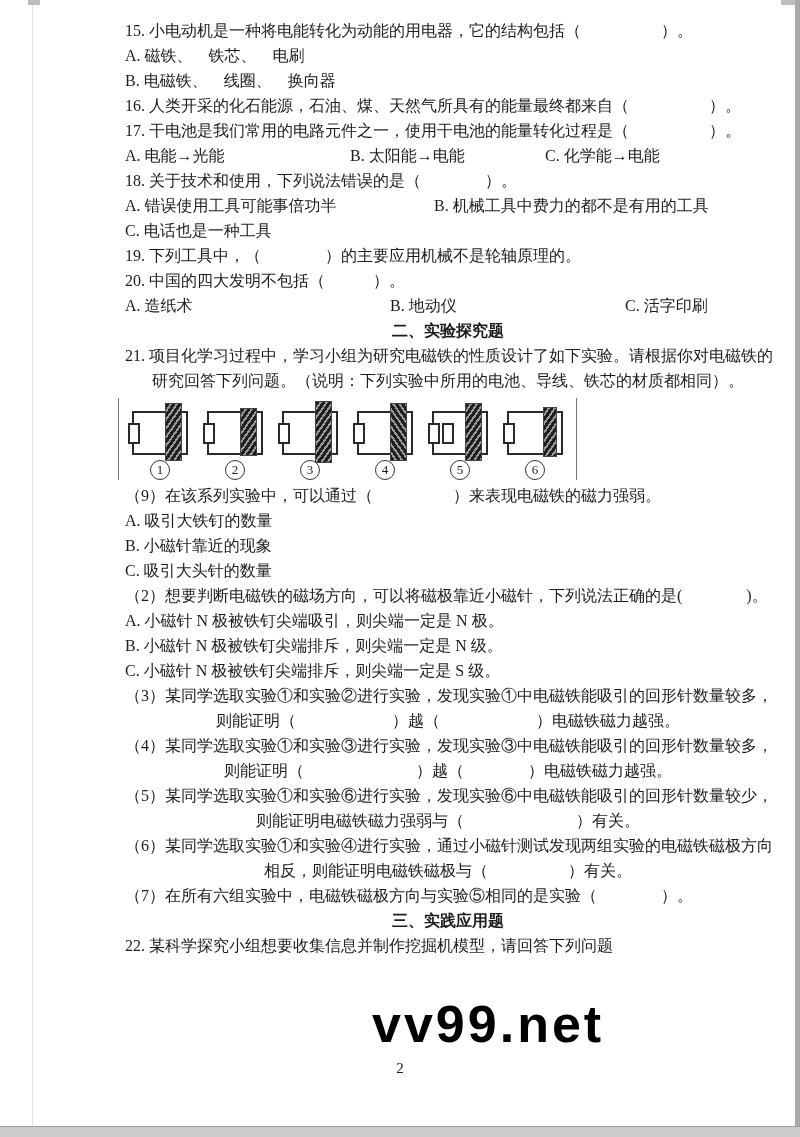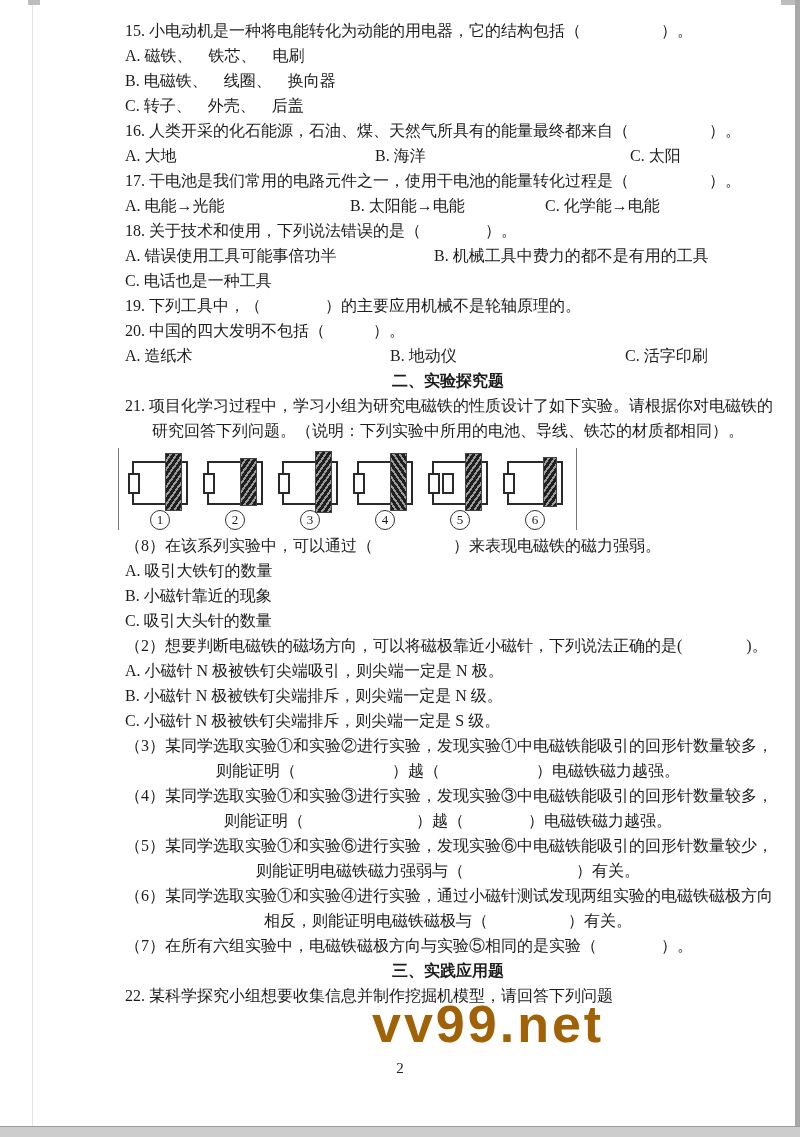--- a/index.html
+++ b/index.html
@@ -44,21 +44,21 @@
   .c3 .coil { height:60px; top:-11px; }
   .c4 .coil { background:repeating-linear-gradient(55deg,#1f1f1f 0 3px,#9a9a9a 3px 5px); }
   .c6 .coil { width:12px; height:48px; top:-5px; }
   .lbl { margin-top:5px; width:18px; height:18px; line-height:17px; text-align:center;
          border:1px solid #333; border-radius:50%; font-size:13px; }
 
   .watermark {
     position:absolute; top:994px; left:372px;
     font-family:"Liberation Sans","DejaVu Sans",sans-serif;
     font-weight:bold; font-size:52px; letter-spacing:3px;
-    color:#a16207; user-select:none;
+    color:#000000; user-select:none;
   }
   .page-number {
     position:absolute; top:1060px; left:0; width:100%;
     text-align:center; font-size:15px; color:#222;
   }
 
   
   .edge-right  { position:absolute; right:0; top:0; width:5px; height:1137px; background:#a8a8a8; }
   .edge-bottom { position:absolute; left:0; bottom:0; width:100%; height:10px;
                  background:#cdcdcd; border-top:1px solid #9c9c9c; }
@@ -67,28 +67,22 @@
   .corner-tr { position:absolute; right:5px; top:0; width:14px; height:5px; background:#bdbdbd; }
 </style>
 </head>
 <body>
 
 <div class="content">
 
   <div class="line">15. 小电动机是一种将电能转化为动能的用电器，它的结构包括（　　　　　）。</div>
   <div class="line">A. 磁铁、　铁芯、　电刷</div>
   <div class="line">B. 电磁铁、　线圈、　换向器</div>
-  <div class="line">C. 转子、　外壳、　后盖</div>
 
   <div class="line">16. 人类开采的化石能源，石油、煤、天然气所具有的能量最终都来自（　　　　　）。</div>
-  <div class="optrow r16">
-    <span class="o1">A. 大地</span>
-    <span class="o2">B. 海洋</span>
-    <span class="o3">C. 太阳</span>
-  </div>
 
   <div class="line">17. 干电池是我们常用的电路元件之一，使用干电池的能量转化过程是（　　　　　）。</div>
   <div class="optrow r17">
     <span class="o1">A. 电能→光能</span>
     <span class="o2">B. 太阳能→电能</span>
     <span class="o3">C. 化学能→电能</span>
   </div>
 
   <div class="line">18. 关于技术和使用，下列说法错误的是（　　　　）。</div>
   <div class="optrow r18">
@@ -149,21 +143,21 @@
     </div>
     <div class="cell c6">
       <div class="circ">
         <div class="batt"></div>
         <div class="coil"></div>
       </div>
       <div class="lbl">6</div>
     </div>
   </div>
 
-  <div class="line">（8）在该系列实验中，可以通过（　　　　　）来表现电磁铁的磁力强弱。</div>
+  <div class="line">（9）在该系列实验中，可以通过（　　　　　）来表现电磁铁的磁力强弱。</div>
   <div class="line">A. 吸引大铁钉的数量</div>
   <div class="line">B. 小磁针靠近的现象</div>
   <div class="line">C. 吸引大头针的数量</div>
 
   <div class="line">（2）想要判断电磁铁的磁场方向，可以将磁极靠近小磁针，下列说法正确的是(　　　　)。</div>
   <div class="line">A. 小磁针 N 极被铁钉尖端吸引，则尖端一定是 N 极。</div>
   <div class="line">B. 小磁针 N 极被铁钉尖端排斥，则尖端一定是 N 级。</div>
   <div class="line">C. 小磁针 N 极被铁钉尖端排斥，则尖端一定是 S 级。</div>
 
   <div class="line">（3）某同学选取实验①和实验②进行实验，发现实验①中电磁铁能吸引的回形针数量较多，</div>

